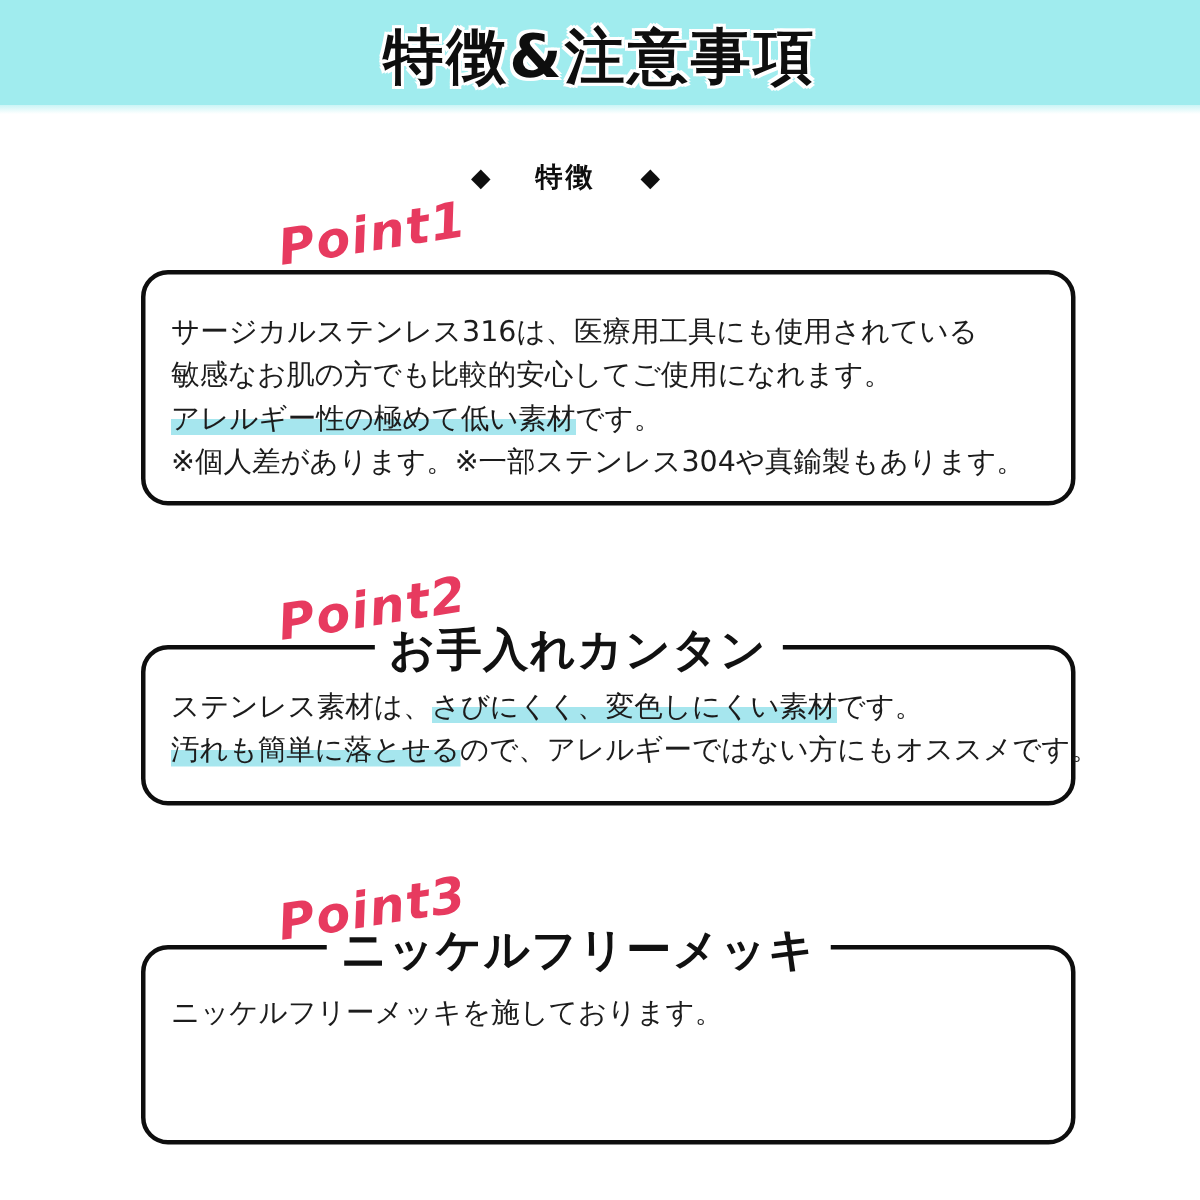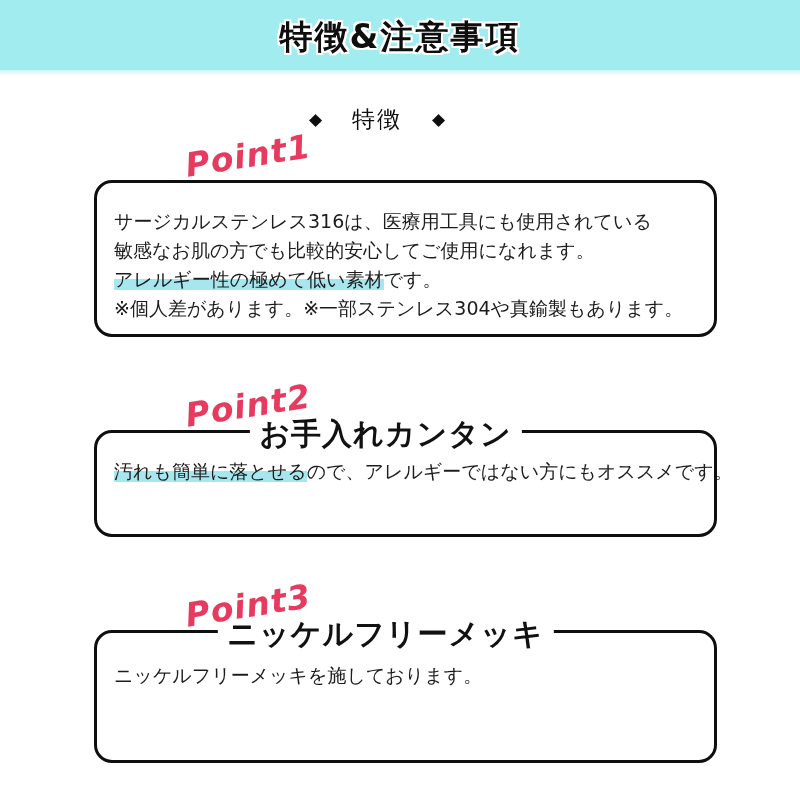--- a/index.html
+++ b/index.html
@@ -13,32 +13,32 @@
     position:relative;width:800px;height:70px;
     background:var(--banner-bg,#a0ecee);
     display:flex;align-items:center;justify-content:center;
   }
   .banner::after{ 
     content:"";position:absolute;left:0;top:100%;width:100%;height:6px;
     background:linear-gradient(to bottom,rgba(160,236,238,.55),rgba(160,236,238,0));
   }
   .banner-title{
     margin:0;padding-top:4px;
-    font-size:33px;font-weight:800;letter-spacing:2px;color:#0e0e0e;
+    font-size:40px;font-weight:800;letter-spacing:2px;color:#0e0e0e;
     text-shadow:-2px -2px 0 #fff,0 -2px 0 #fff,2px -2px 0 #fff,
                 -2px 0 0 #fff,2px 0 0 #fff,
                 -2px 2px 0 #fff,0 2px 0 #fff,2px 2px 0 #fff;
   }
   
   .section-label{
     margin-top:36px;display:flex;align-items:center;justify-content:center;gap:30px;
     transform:translateX(-23px);line-height:26px;
   }
   .diamond{font-size:17px;color:#0e0e0e;}
-  .label-text{font-size:23px;font-weight:400;letter-spacing:2px;color:#0e0e0e;}
+  .label-text{font-size:18px;font-weight:700;letter-spacing:2px;color:#0e0e0e;}
   
   .card{
     position:relative;box-sizing:border-box;
     width:623px;margin-left:94px;background:#fff;
     border:3.5px solid #0e0e0e;border-radius:18px;
     padding:24px 6px 0 17px;
   }
   .card1{margin-top:48px;height:157px;}
   .card2{margin-top:93px;height:107px;}
   .card3{margin-top:93px;height:133px;padding-top:28px;}
@@ -84,20 +84,21 @@
         <div class="line"><span class="seg">サージカルステンレス316は、医療用工具にも使用されている</span></div>
         <div class="line"><span class="seg">敏感なお肌の方でも比較的安心してご使用になれます。</span></div>
         <div class="line"><span class="hl">アレルギー性の極めて低い素材</span><span class="seg">です。</span></div>
         <div class="line"><span class="seg">※個人差があります。※一部ステンレス304や真鍮製もあります。</span></div>
       </div>
     </section>
     <section class="card card2">
       <div class="badge">Point2</div>
       <h2 class="card-title">お手入れカンタン</h2>
       <div>
+        <div class="line"><span class="seg">ステンレス素材は、</span><span class="hl">さびにくく、変色しにくい素材</span><span class="seg">です。</span></div>
         <div class="line"><span class="hl">汚れも簡単に落とせる</span><span class="seg">ので、アレルギーではない方にもオススメです。</span></div>
       </div>
     </section>
     <section class="card card3">
       <div class="badge">Point3</div>
       <h2 class="card-title">ニッケルフリーメッキ</h2>
       <div>
         <div class="line"><span class="seg">ニッケルフリーメッキを施しております。</span></div>
       </div>
     </section>

